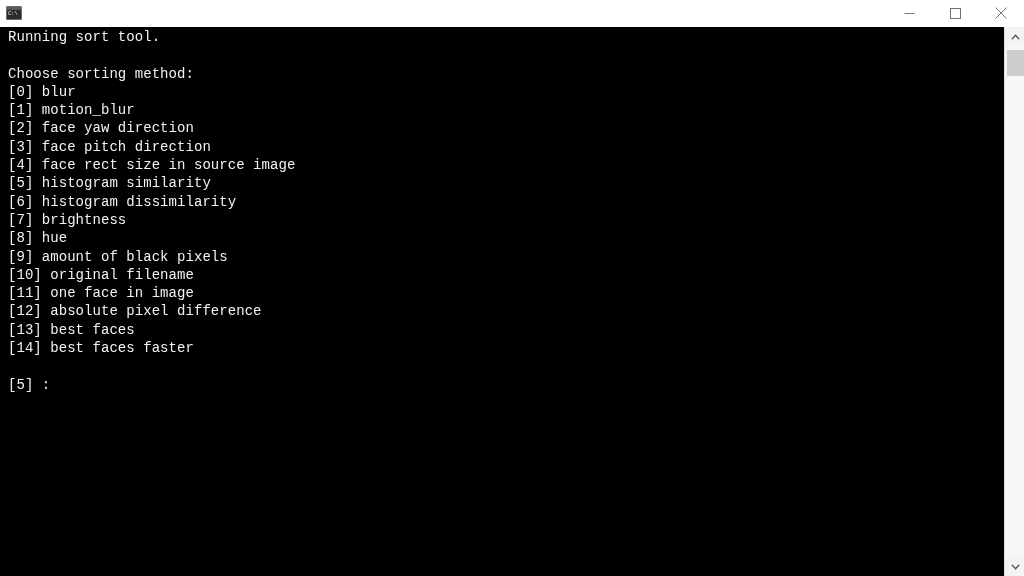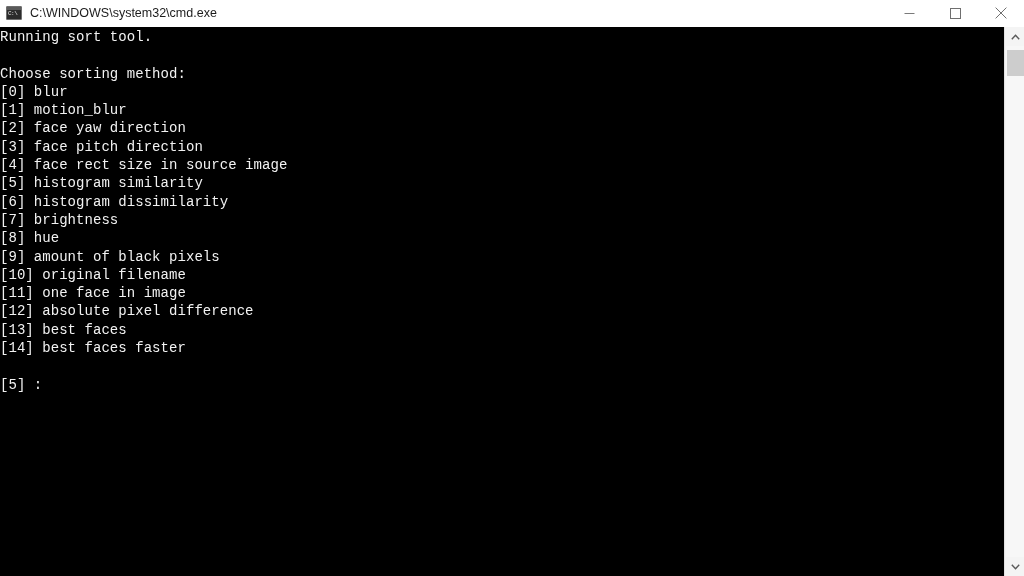--- a/index.html
+++ b/index.html
@@ -102,21 +102,21 @@
     height: 549px;
     background: #000000;
     overflow: hidden;
   }
   #console-text {
     font-family: "Liberation Mono", "DejaVu Sans Mono", monospace;
     font-size: 14px;
     line-height: 18.3px;
     color: #f2f2f2;
     white-space: pre;
-    padding: 1px 0 0 0;
+    padding: 1px 0 0 8px;
     letter-spacing: 0.05px;
     -webkit-font-smoothing: none;
   }
   .cline {
     height: 18.3px;
     white-space: pre;
   }
 
   
   #scrollbar {
@@ -157,21 +157,20 @@
   }
 </style>
 </head>
 <body>
 
 <div id="window">
 
   <div id="titlebar">
     <div id="title-left">
       <div class="cmd-icon"></div>
-      <span id="title-text">C:\WINDOWS\system32\cmd.exe</span>
     </div>
     <div id="window-controls">
       <div class="winbtn">
         <svg width="11" height="11" viewBox="0 0 11 11">
           <line x1="0.5" y1="5.5" x2="10.5" y2="5.5" stroke="#7a7a7a" stroke-width="1"></line>
         </svg>
       </div>
       <div class="winbtn">
         <svg width="11" height="11" viewBox="0 0 11 11">
           <rect x="0.5" y="0.5" width="10" height="10" fill="none" stroke="#6f6f6f" stroke-width="1"></rect>

